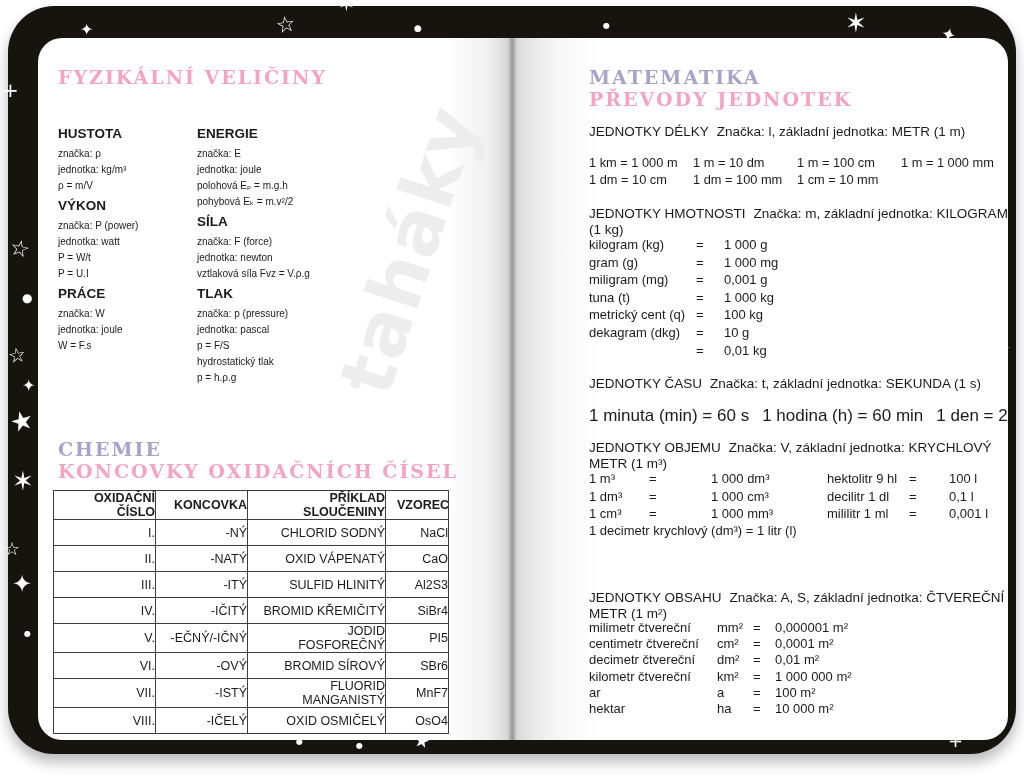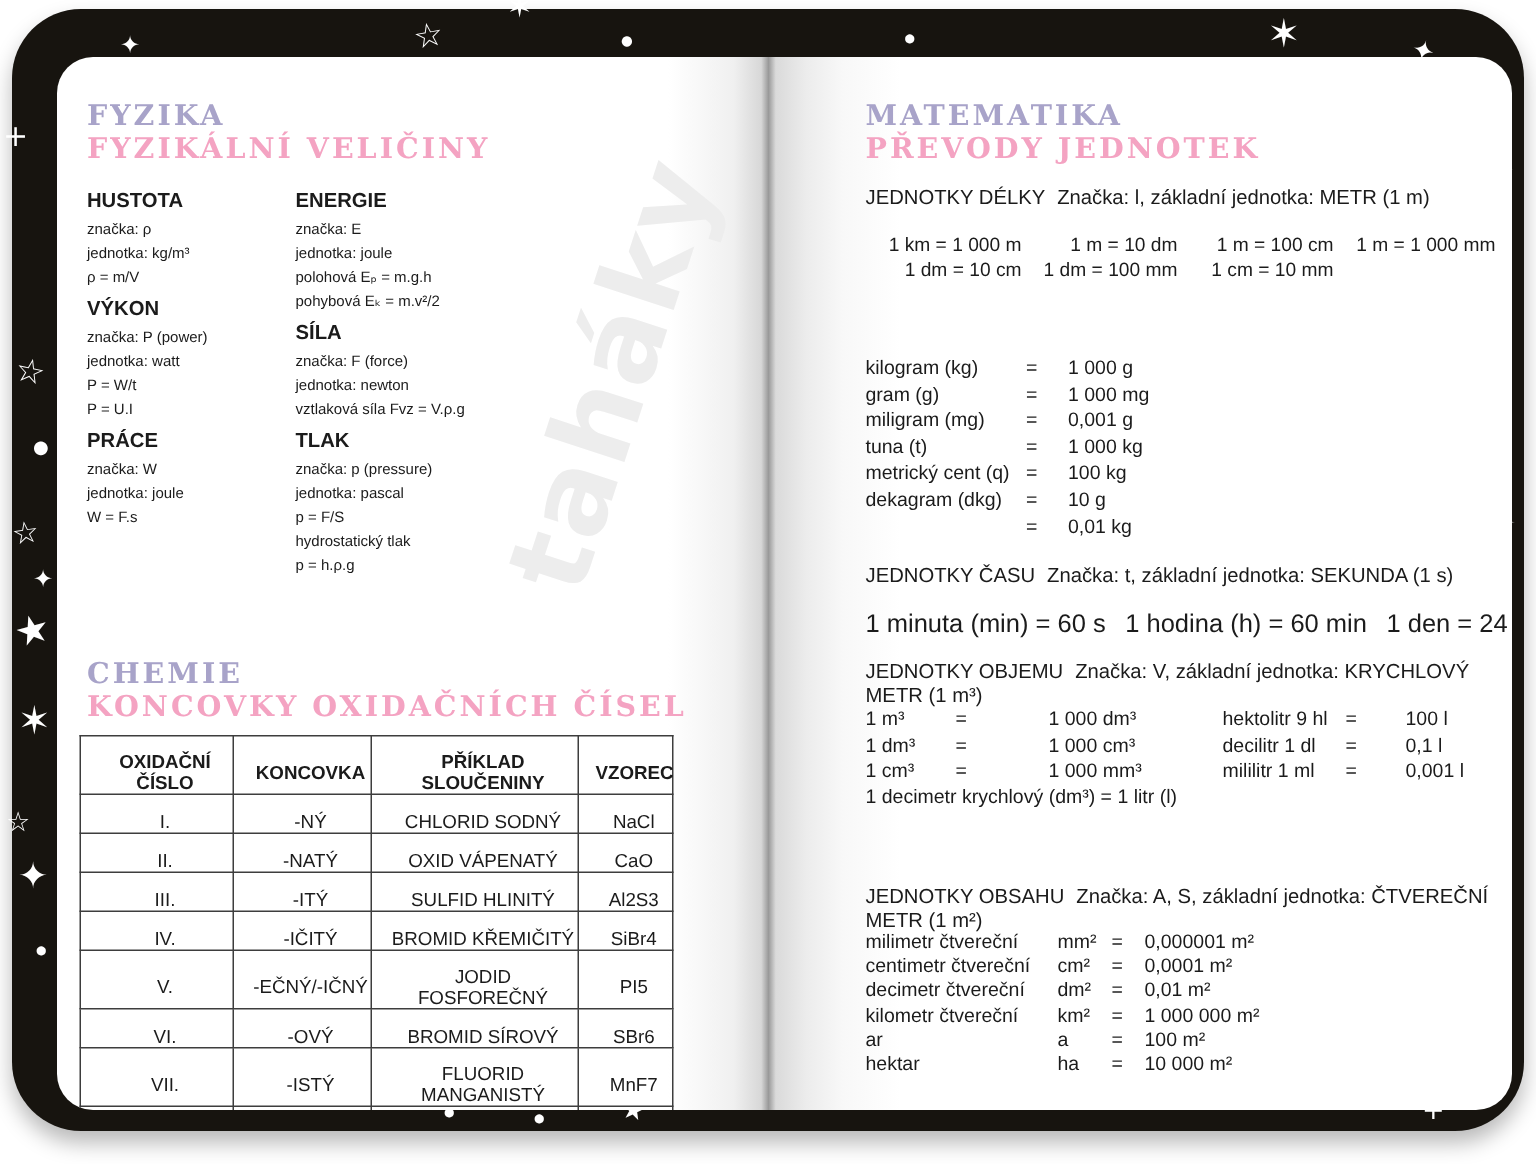--- a/index.html
+++ b/index.html
@@ -18,40 +18,40 @@
     border-radius:24px; z-index:2; overflow:hidden;
     background:linear-gradient(90deg,#ffffff 0%,#ffffff 42%,#f0f0f0 46.5%,#d7d7d7 48.4%,
       #999999 48.9%,#dadada 49.4%,#ececec 51.5%,#f8f8f8 54%,#ffffff 58%,#ffffff 100%); }
 
   .watermark { position:absolute; left:242px; top:196px; width:240px; text-align:center;
     font-size:74px; font-weight:bold; color:#ededed; letter-spacing:2px;
     transform:rotate(-72deg); font-family:"DejaVu Sans",sans-serif; z-index:0; }
 
   .content { position:absolute; z-index:3; color:#1b1b1b; }
   .left-content  { left:20px;  top:28px; width:430px; height:660px; }
-  .right-content { left:539px; top:28px; width:420px; height:668px; }
+  .right-content { left:551px; top:28px; width:420px; height:668px; }
 
   .h-main { font-family:"DejaVu Serif","Liberation Serif",serif; font-weight:700;
     font-size:19px; letter-spacing:2px; line-height:22px; }
   .h-sub  { font-family:"DejaVu Serif","Liberation Serif",serif; font-weight:700;
     font-size:19px; letter-spacing:2px; line-height:22px; }
 
   .abs { position:absolute; }
 
   
   .phys-cols { display:flex; }
   .phys-col1 { width:139px; }
   .phys-col2 { width:260px; }
   .phys-block .blk-title { font-weight:700; font-size:13.5px; line-height:24px; }
   .phys-block .blk-line  { font-size:10px; line-height:16px; }
 
   
   table.chem { border-collapse:collapse; width:395px; table-layout:fixed; }
   table.chem th, table.chem td { border:1.6px solid #3d3d3d; height:26px;
-    padding:10px 0 0 11px; text-align:center; vertical-align:middle; }
+    padding:0 0 0 11px; text-align:right; vertical-align:middle; }
   table.chem th { font-size:12.5px; font-weight:700; }
   table.chem td { font-size:12.5px; font-weight:400; }
   col.c1{width:102px;} col.c2{width:92px;} col.c3{width:138px;} col.c4{width:63px;}
 
   
   .sec-label { font-size:13.5px; line-height:16px; }
   .sec-label b { font-weight:400; margin-right:8px; }
   .len-grid { display:grid; grid-template-columns:104px 104px 104px 108px; font-size:12.8px; line-height:17px; }
   .mass-grid { display:grid; grid-template-columns:107px 28px auto; font-size:13px; line-height:17.6px; }
   .time-row { display:flex; gap:13px; font-size:17px; white-space:nowrap; }
@@ -145,21 +145,20 @@
       <span class="star" style="left: 994px; top: 712px; font-size: 14px; transform: rotate(0deg);">✦</span>
     </div>
 
   <div class="pages">
 
     <div class="watermark">taháky</div>
 
     <div class="content left-content">
 
       <div class="abs" style="left:0;top:0;">
-        <div class="h-main" style="color:#a8a3c9">FYZIKA</div>
         <div class="h-sub" style="color:#f4a3c2">FYZIKÁLNÍ VELIČINY</div>
       </div>
 
       <div class="abs phys-cols" style="left:0;top:56px;">
         <div class="phys-col1">
 
             <div class="phys-block">
               <div class="blk-title">HUSTOTA</div>
               <div>
 
@@ -329,32 +328,35 @@
     <div class="content right-content">
 
       <div class="abs" style="left:0;top:0;">
         <div class="h-main" style="color:#a8a3c9">MATEMATIKA</div>
         <div class="h-sub" style="color:#f4a3c2">PŘEVODY JEDNOTEK</div>
       </div>
 
       <div class="abs sec-label" style="left:0;top:58px;">
         <b>JEDNOTKY DÉLKY</b><span>Značka: l, základní jednotka: METR (1 m)</span>
       </div>
-      <div class="abs len-grid" style="left:0;top:88px;text-align:right;">
+      <div class="abs len-grid" style="left:0;top:88px;">
 
       <div>1 km = 1 000 m</div>
           <div>1 m = 10 dm</div>
           <div>1 m = 100 cm</div>
           <div>1 m = 1 000 mm</div>
           <div>1 dm = 10 cm</div>
           <div>1 dm = 100 mm</div>
           <div>1 cm = 10 mm</div>
           <div></div>
         </div>
 
+      <div class="abs sec-label" style="left:0;top:140px;">
+        <b>JEDNOTKY HMOTNOSTI</b><span>Značka: m, základní jednotka: KILOGRAM (1 kg)</span>
+      </div>
       <div class="abs" style="left:0;top:170px;">
 
           <div class="mass-grid">
             <span>kilogram (kg)</span>
             <span>=</span>
             <span>1 000 g</span>
           </div>
 
           <div class="mass-grid">
             <span>gram (g)</span>

